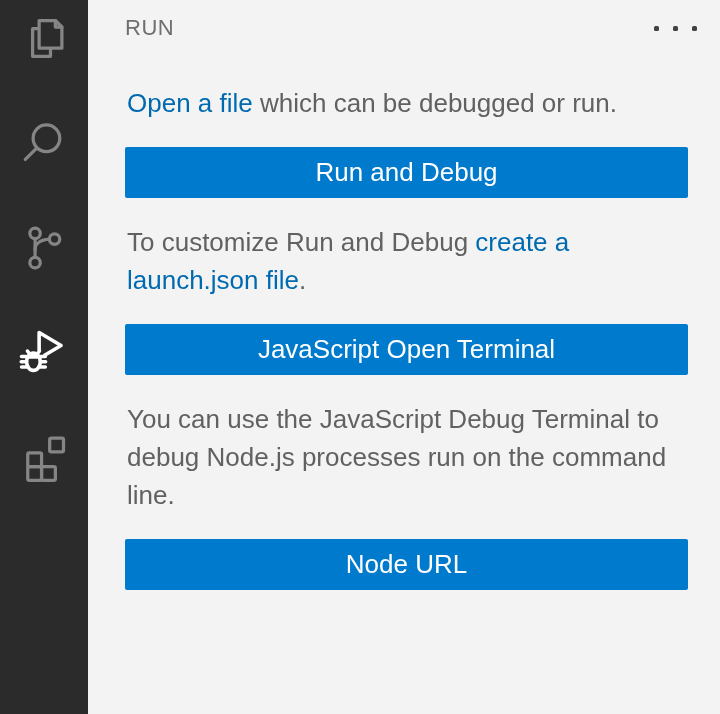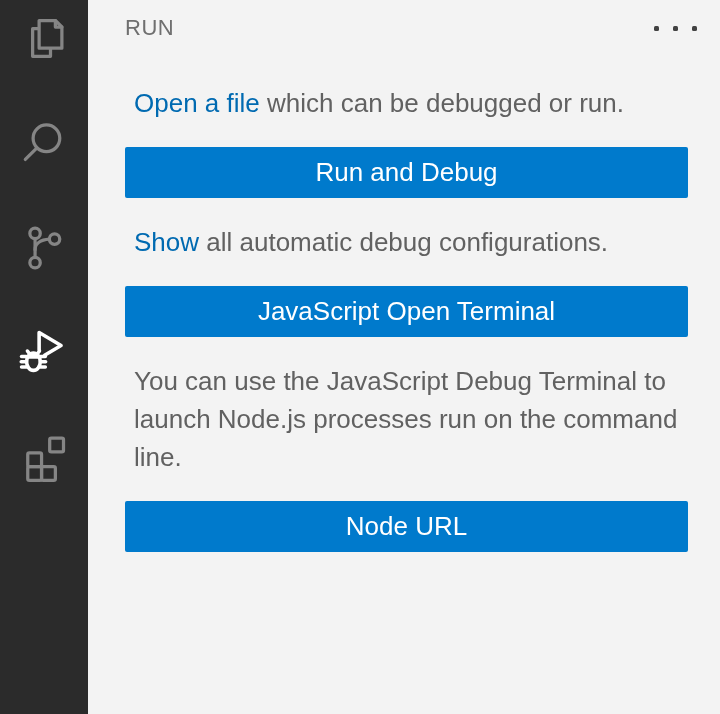--- a/index.html
+++ b/index.html
@@ -46,21 +46,21 @@
     display: flex; align-items: center; gap: 14px;
     padding: 10px 2px; margin-right: -11px;
     background: none; border: none; cursor: pointer;
   }
   .more-actions .dot {
     width: 5px; height: 5px; border-radius: 1.5px; background: #424242;
   }
 
   .panel-content { padding-top: 28px; }
   .welcome-text {
-    margin: 0 0 25px 9px;
+    margin: 0 0 25px 2px;
     font-size: 26px; line-height: 38px;
     color: #616161;
   }
   .welcome-text a {
     color: #006ab1; text-decoration: none; cursor: pointer;
   }
   .panel-btn {
     display: block; width: 100%; height: 51px;
     margin: 0 0 25px 0; padding: 4px;
     background: #007acc; color: #ffffff;
@@ -152,26 +152,26 @@
         </span>
       </button>
     </header>
 
     <div class="panel-content">
 
       <p class="welcome-text"><a>Open a file</a><span> which can be debugged or run.</span></p>
 
       <button class="panel-btn">Run and Debug</button>
 
+      <p class="welcome-text"><span>To customize Run and Debug </span><a>create a launch.json file</a><span>.</span></p>
 
-      <p class="welcome-text"><a>Show</a><span> all automatic debug configurations.</span></p>
 
       <button class="panel-btn">JavaScript Open Terminal</button>
 
-      <p class="welcome-text">You can use the JavaScript Debug Terminal to launch Node.js processes run on the command line.</p>
+      <p class="welcome-text">You can use the JavaScript Debug Terminal to debug Node.js processes run on the command line.</p>
 
       <button class="panel-btn">Node URL</button>
 
     </div>
 
   </aside>
 
 </div>
 
 </body></html>

